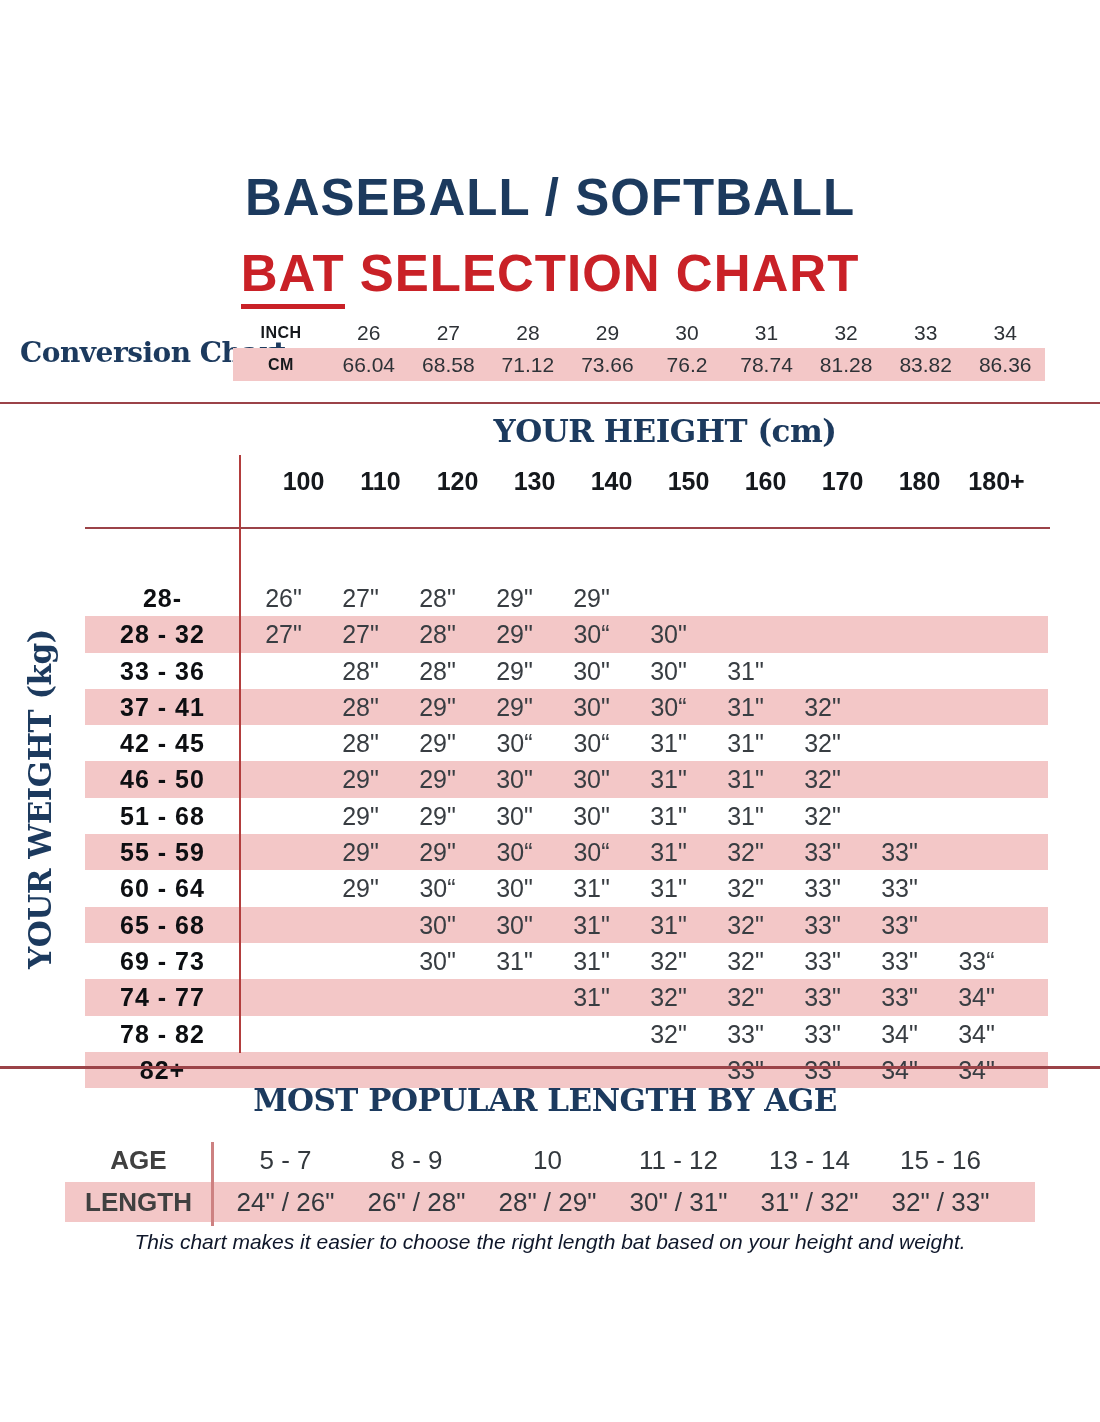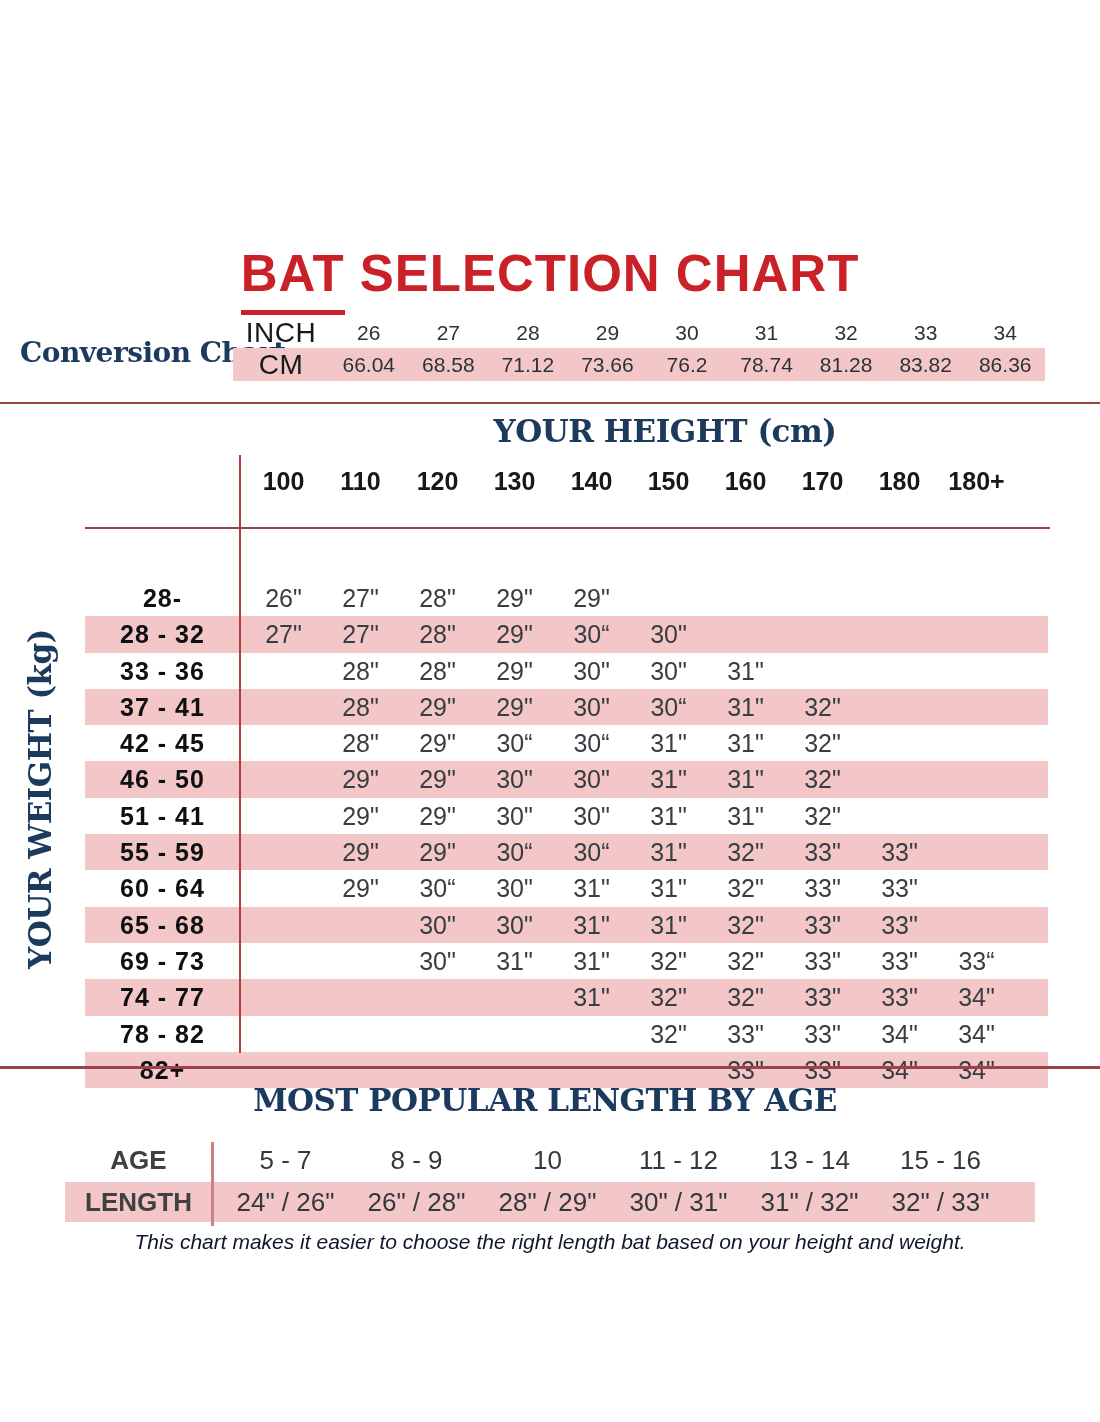--- a/index.html
+++ b/index.html
@@ -8,43 +8,43 @@
   }
   html,body{margin:0;padding:0;background:#ffffff;}
   .page{position:relative;width:1100px;height:1422px;background:#ffffff;overflow:hidden;
         font-family:"Liberation Sans",sans-serif;color:var(--ink);}
 
   
   .t1{position:absolute;top:168px;left:0;width:100%;text-align:center;
       font-size:51px;font-weight:700;letter-spacing:1px;color:var(--navy);}
   .t2{position:absolute;top:244px;left:0;width:100%;text-align:center;
       font-size:51px;font-weight:700;letter-spacing:1px;color:var(--red);}
-  .t2 .bat{border-bottom:5px solid var(--red);padding-bottom:8px;}
+  .t2 .bat{border-bottom:5px solid var(--red);padding-bottom:2px;}
 
   
   .conv-label{position:absolute;left:20px;top:336px;font-family:"DejaVu Serif",serif;
       font-weight:700;font-size:28px;color:var(--navy);letter-spacing:-0.5px;}
   #conv-grid{position:absolute;left:233px;top:318px;width:812px;}
   .conv-row{display:grid;grid-template-columns:96px repeat(9,1fr);height:30px;line-height:30px;
       text-align:center;font-size:21px;color:#2e3237;}
-  .conv-row .conv-lbl{font-weight:400;color:#15181c;font-size:28px;letter-spacing:0.5px;}
+  .conv-row .conv-lbl{font-weight:700;color:#15181c;font-size:16px;letter-spacing:0.5px;}
   .conv-pink{background:var(--pink);height:33px;line-height:33px;}
 
   
   .divider{position:absolute;left:0;width:1100px;background:var(--line);}
   .d1{top:402px;height:2px;}
   .d2{top:1066px;height:3px;}
 
   
   .height-title{position:absolute;top:413px;left:260px;width:810px;text-align:center;
       font-family:"DejaVu Serif",serif;font-weight:700;font-size:31px;color:var(--navy);letter-spacing:-0.5px;}
   .weight-title{position:absolute;top:799px;left:40px;transform:translate(-50%,-50%) rotate(-90deg);
       white-space:nowrap;font-family:"DejaVu Serif",serif;font-weight:700;font-size:31px;
       color:var(--navy);letter-spacing:-0.5px;}
-  .head-row{position:absolute;top:464px;left:85px;width:963px;height:34px;display:flex;}
+  .head-row{position:absolute;top:464px;left:85px;width:963px;height:34px;display:flex;gap:20px;}
   .mt-label{width:155px;flex:none;text-align:center;font-weight:700;font-size:25px;
       line-height:36.3px;color:#0d0f12;letter-spacing:1px;}
   .mt-values{margin-left:5px;width:770px;display:grid;grid-template-columns:repeat(10,77px);}
   .mt-h{text-align:center;font-weight:700;font-size:25px;line-height:34px;color:#15181c;}
   .hline{position:absolute;top:527px;left:85px;width:965px;height:2px;background:var(--line);}
   .vline{position:absolute;top:455px;left:239px;width:2px;height:598px;background:var(--vline);z-index:5;}
   #rows{position:absolute;top:545px;left:0;width:1100px;margin-top:35px;}
   .mt-row{position:relative;margin-left:85px;width:963px;height:36.3px;display:flex;}
   .mt-row.pink{background:var(--pink);}
   .mt-cell{text-align:center;font-size:25px;line-height:36.3px;color:#383d42;}
@@ -61,20 +61,21 @@
   .age-vline{position:absolute;left:211px;top:1142px;width:3px;height:84px;background:var(--vline2);z-index:5;}
 
   .footer{position:absolute;top:1230px;left:0;width:1100px;text-align:center;
       font-style:italic;font-size:21px;color:#0f172a;margin:0;}
 </style>
 </head>
 <body>
 
 <div class="page">
 
+  <div class="t1">BASEBALL / SOFTBALL</div>
   <div class="t2"><span class="bat">BAT</span><span> SELECTION CHART</span></div>
 
   <div class="conv-label">Conversion Chart</div>
   <div id="conv-grid">
       <div class="conv-row">
         <span class="conv-lbl">INCH</span>
         <span class="conv-val">26</span>
         <span class="conv-val">27</span>
         <span class="conv-val">28</span>
         <span class="conv-val">29</span>
@@ -207,21 +208,21 @@
           <span class="mt-cell">30"</span>
           <span class="mt-cell">30"</span>
           <span class="mt-cell">31"</span>
           <span class="mt-cell">31"</span>
           <span class="mt-cell">32"</span>
           <span class="mt-cell"></span>
           <span class="mt-cell"></span>
         </div>
       </div>
       <div class="mt-row">
-        <span class="mt-label">51 - 41</span>
+        <span class="mt-label">51 - 68</span>
         <div class="mt-values">
           <span class="mt-cell"></span>
           <span class="mt-cell">29"</span>
           <span class="mt-cell">29"</span>
           <span class="mt-cell">30"</span>
           <span class="mt-cell">30"</span>
           <span class="mt-cell">31"</span>
           <span class="mt-cell">31"</span>
           <span class="mt-cell">32"</span>
           <span class="mt-cell"></span>

